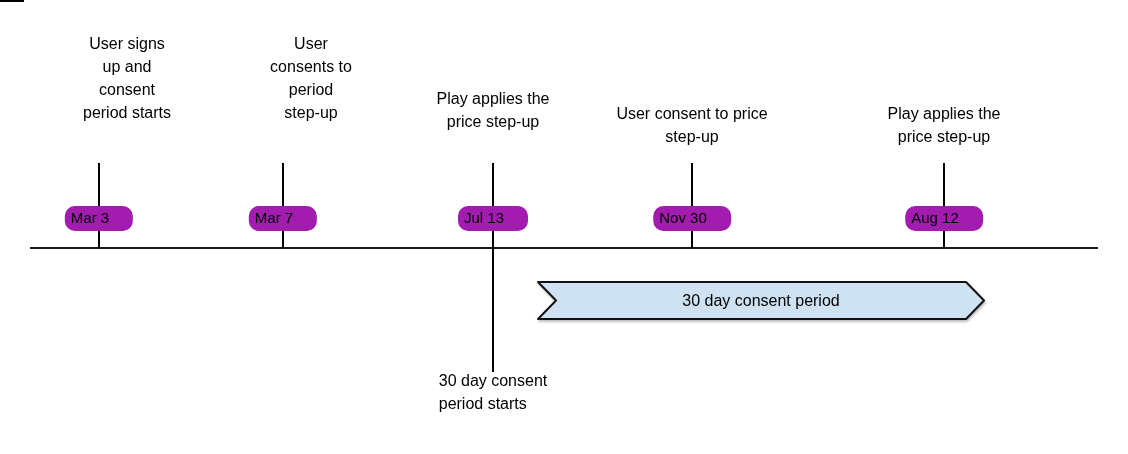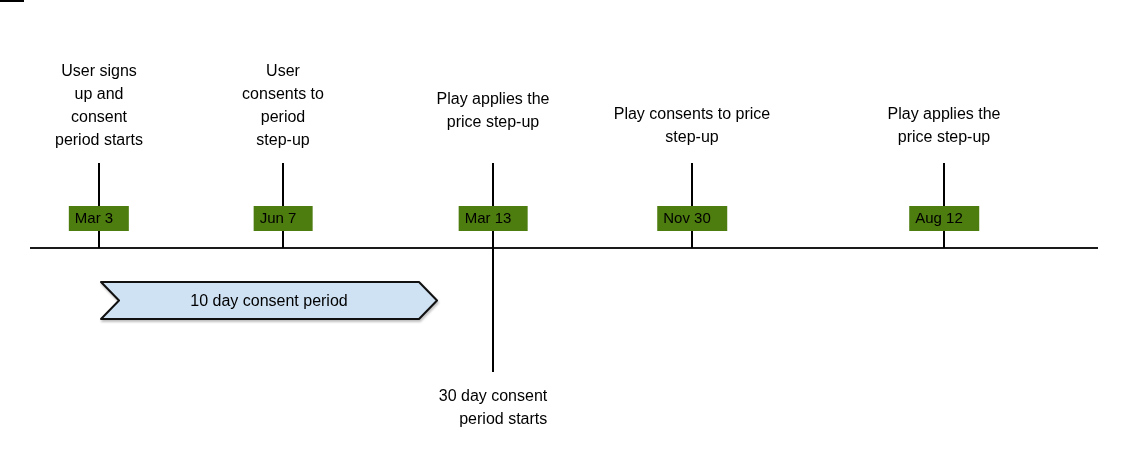--- a/index.html
+++ b/index.html
@@ -43,51 +43,52 @@
 
   .event-label {
     position: absolute;
     transform: translateX(-50%);
     text-align: center;
     white-space: pre;
     font-size: 16px;
     line-height: 23px;
     color: #000000;
   }
-  .e1 .event-label, .e2 .event-label { top: 59px; }
+  .e1 .event-label, .e2 .event-label { top: 32px; margin-left: 28px; }
   .e3 .event-label { top: 87px; }
   .e4 .event-label, .e5 .event-label { top: 102px; }
 
   .tick {
     position: absolute;
     left: -1px;
     width: 2px;
     top: 163px;
     height: 85px;
     background: #000000;
   }
   .e3 .tick { height: 209px; } 
 
   .date-chip {
     position: absolute;
     top: 206px;
     transform: translateX(-50%);
-    background: #4d7c0f;
-    padding: 2px 16px 3px 6px;
+    background: #a21caf;
+    padding: 2px 24px 3px 6px;
     font-size: 15px;
     line-height: 20px;
     white-space: nowrap;
     color: #000000;
+    border-radius: 10px;
   }
 
   .event-note {
     position: absolute;
-    top: 384px;
+    top: 369px;
     transform: translateX(-50%);
-    text-align: right;
+    text-align: left;
     white-space: pre;
     font-size: 16px;
     line-height: 23px;
     color: #000000;
   }
 
   
   .banner {
     position: absolute;
     top: 281px;
@@ -129,47 +130,47 @@
     <div class="tick"></div>
     <div class="date-chip">Mar 3</div>
   </div>
 
   <div class="event e2">
     <div class="event-label">User
 consents to
 period
 step-up</div>
     <div class="tick"></div>
-    <div class="date-chip">Jun 7</div>
+    <div class="date-chip">Mar 7</div>
   </div>
 
   <div class="event e3">
     <div class="event-label">Play applies the
 price step-up</div>
     <div class="tick"></div>
-    <div class="date-chip">Mar 13</div>
+    <div class="date-chip">Jul 13</div>
     <div class="event-note">30 day consent
 period starts</div>
   </div>
 
   <div class="event e4">
-    <div class="event-label">Play consents to price
+    <div class="event-label">User consent to price
 step-up</div>
     <div class="tick"></div>
     <div class="date-chip">Nov 30</div>
   </div>
 
   <div class="event e5">
     <div class="event-label">Play applies the
 price step-up</div>
     <div class="tick"></div>
     <div class="date-chip">Aug 12</div>
   </div>
 
-  <div class="banner banner-1">
-    <svg width="338" height="39" viewBox="0 0 338 39">
-      <polygon points="1,1 319,1 337,19.5 319,38 1,38 19,19.5" fill="#cfe2f3" stroke="#111111" stroke-width="2" stroke-linejoin="round"></polygon>
+
+  <div class="banner banner-2">
+    <svg width="448" height="39" viewBox="0 0 448 39">
+      <polygon points="1,1 429,1 447,19.5 429,38 1,38 19,19.5" fill="#cfe2f3" stroke="#111111" stroke-width="2" stroke-linejoin="round"></polygon>
     </svg>
-    <div class="banner-text">10 day consent period</div>
+    <div class="banner-text">30 day consent period</div>
   </div>
-
 
 </div>
 
 </body></html>

